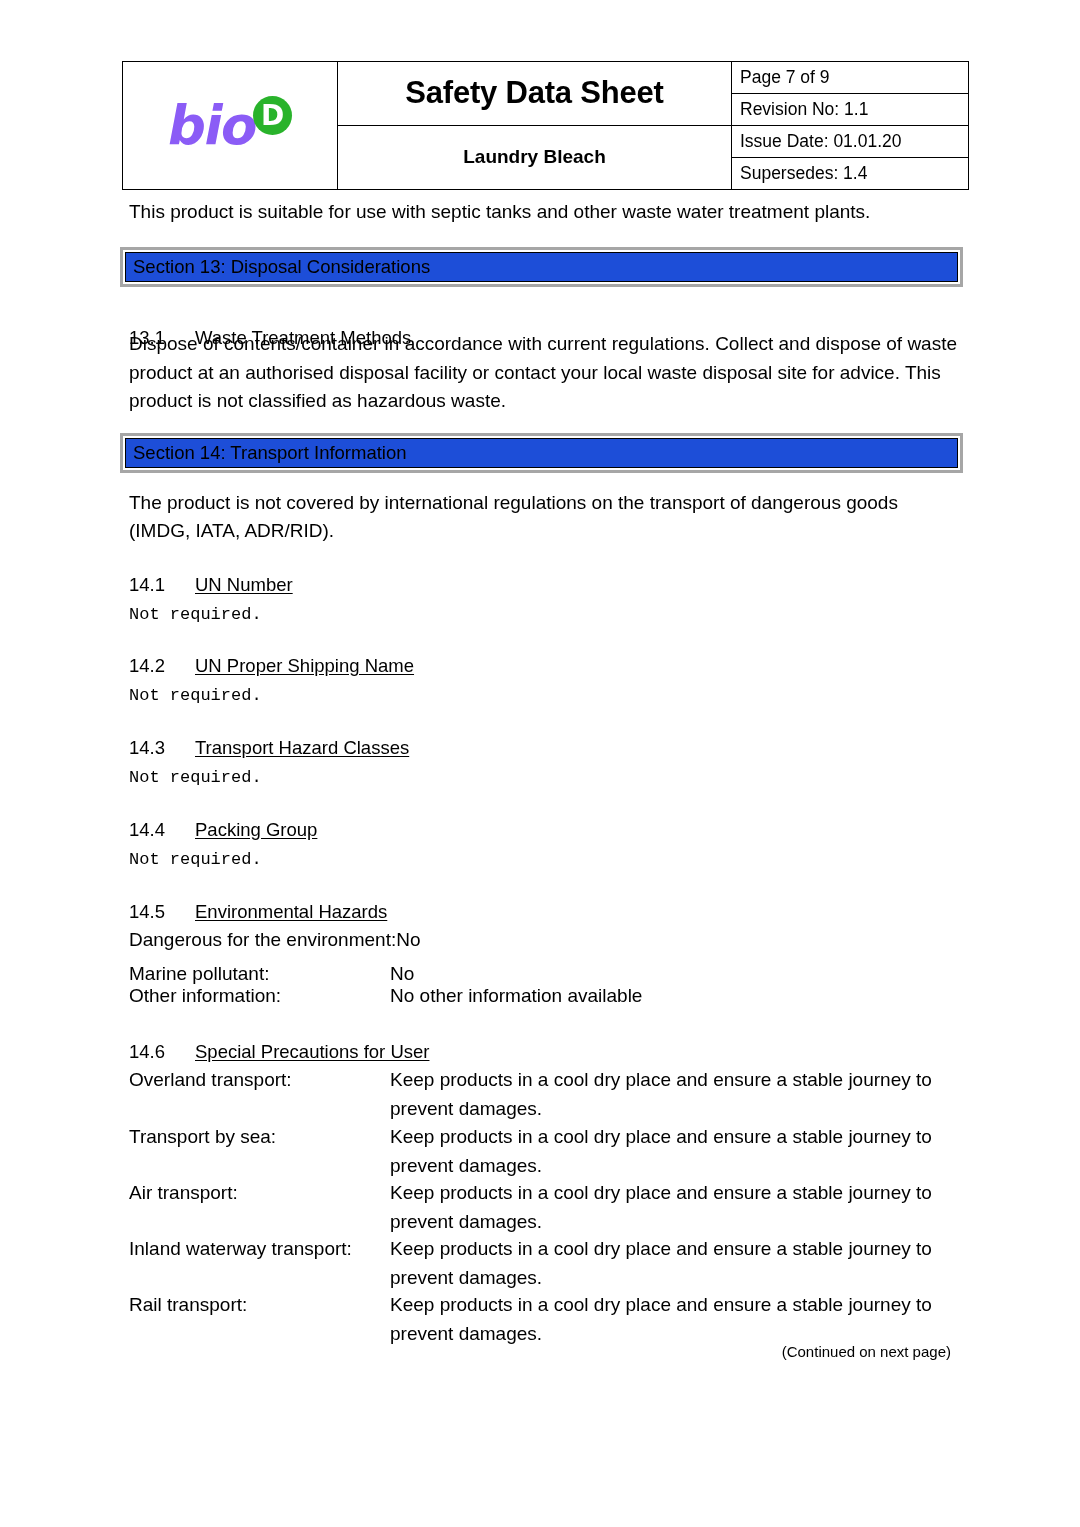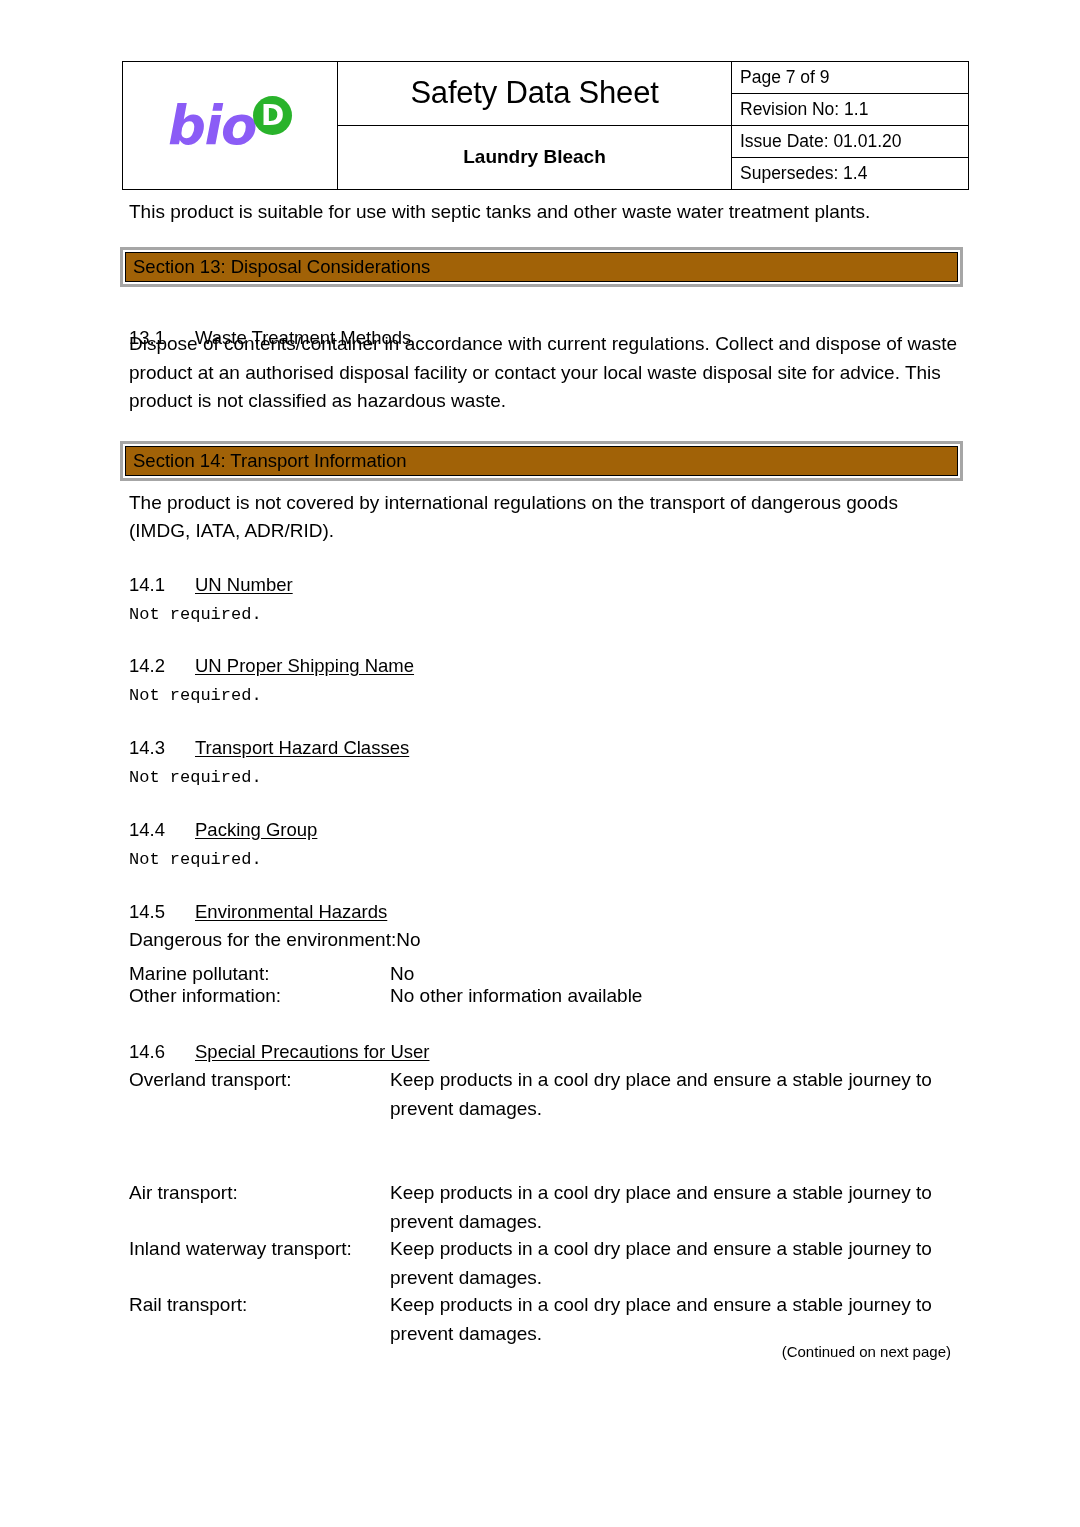--- a/index.html
+++ b/index.html
@@ -51,21 +51,21 @@
     width: 228px;
     height: 28px;
     padding: 1px 0 2px 8px !important;
     font-size: 17.5px;
     line-height: 1.05;
     white-space: nowrap;
   }
 
   .title-main {
     font-size: 31px;
-    font-weight: normal;
+    font-weight: bold;
     letter-spacing: -0.2px;
     padding: 6px 0 7px 0;
   }
   .title-sub {
     font-size: 19px;
     font-weight: bold;
     padding: 5px 0 6px 0;
   }
 
   
@@ -111,36 +111,36 @@
     font-size: 19px;
     line-height: 1.45;
   }
 
   
   .section-bar {
     position: absolute;
     left: 125px;
     width: 833px;
     height: 30px;
-    background: #a16207;
+    background: #1d4ed8;
     border: 1.2px solid #000000;
     box-shadow: 0 0 0 2px #ffffff, 0 0 0 5px #a6a6a6;
     box-sizing: border-box;
   }
   .section-bar-label {
     position: absolute;
     left: 7px;
     top: 50%;
     transform: translateY(-50%);
     font-size: 18.5px;
     line-height: 1;
     white-space: nowrap;
   }
   #section13-bar { top: 252px; }
-  #section14-bar { top: 438px; margin-top: 8px; }
+  #section14-bar { top: 438px; }
 
   
   .tb {
     position: absolute;
     font-size: 19px;
     line-height: 28.5px;
   }
   .tb-small {
     position: absolute;
     font-size: 17px;
@@ -285,20 +285,23 @@
     <span class="kv-key">Other information:</span><span class="kv-val">No other information available</span>
   </div>
 
   <div class="sub-head" style="top:1041px;">
     <span class="sub-num">14.6</span><span class="sub-title-u">Special Precautions for User</span>
   </div>
 
   <div class="kv" style="top:1066px;">
     <span class="kv-key">Overland transport:</span><span class="kv-val">Keep products in a cool dry place and ensure a stable journey to prevent damages.</span>
   </div>
+  <div class="kv" style="top:1123px;">
+    <span class="kv-key">Transport by sea:</span><span class="kv-val">Keep products in a cool dry place and ensure a stable journey to prevent damages.</span>
+  </div>
   <div class="kv" style="top:1179px;text-decoration:underline;">
     <span class="kv-key">Air transport:</span><span class="kv-val">Keep products in a cool dry place and ensure a stable journey to prevent damages.</span>
   </div>
   <div class="kv" style="top:1235px;">
     <span class="kv-key">Inland waterway transport:</span><span class="kv-val">Keep products in a cool dry place and ensure a stable journey to prevent damages.</span>
   </div>
   <div class="kv" style="top:1291px;">
     <span class="kv-key">Rail transport:</span><span class="kv-val">Keep products in a cool dry place and ensure a stable journey to prevent damages.</span>
   </div>
 

